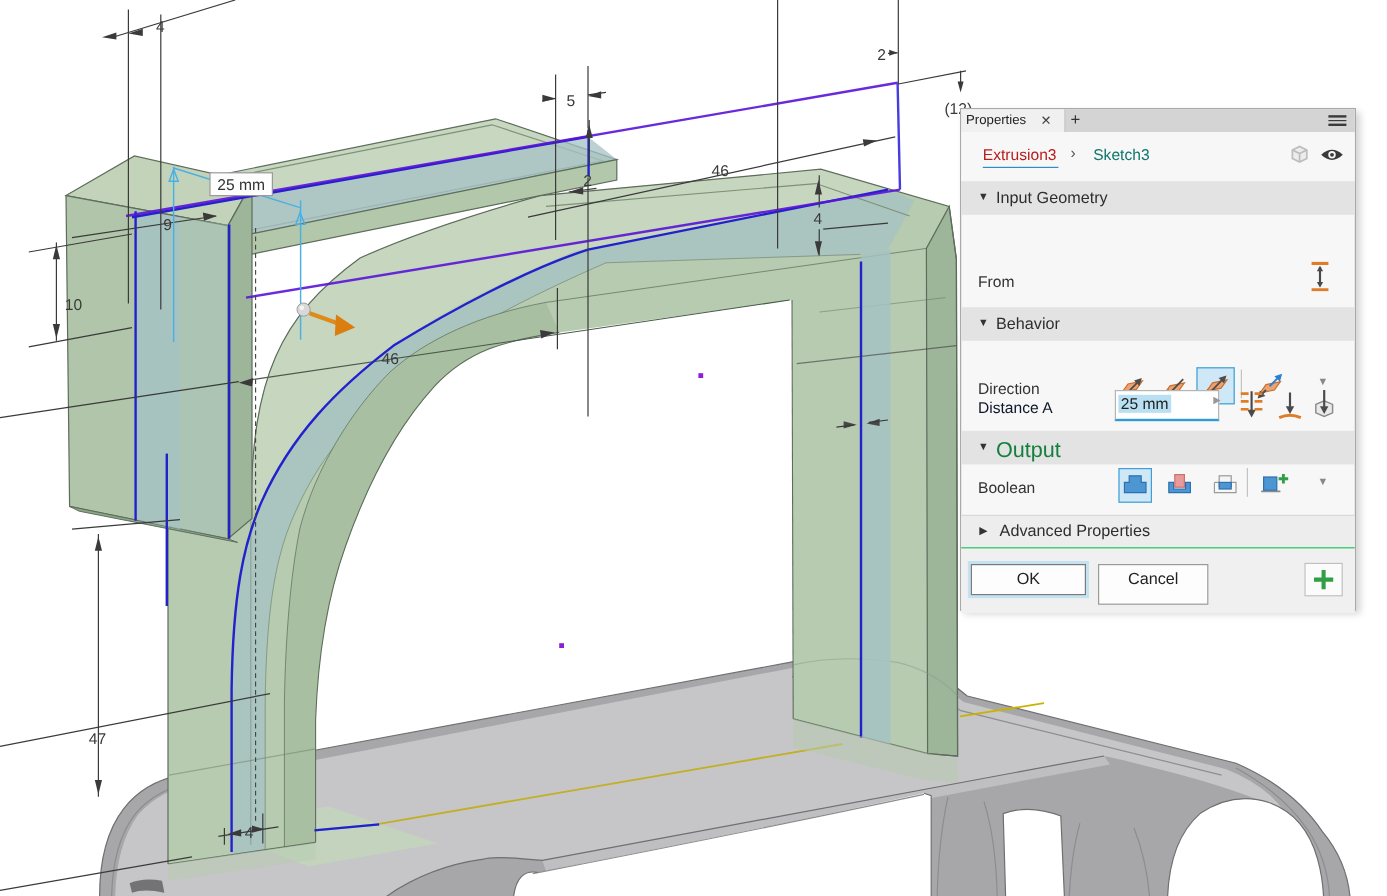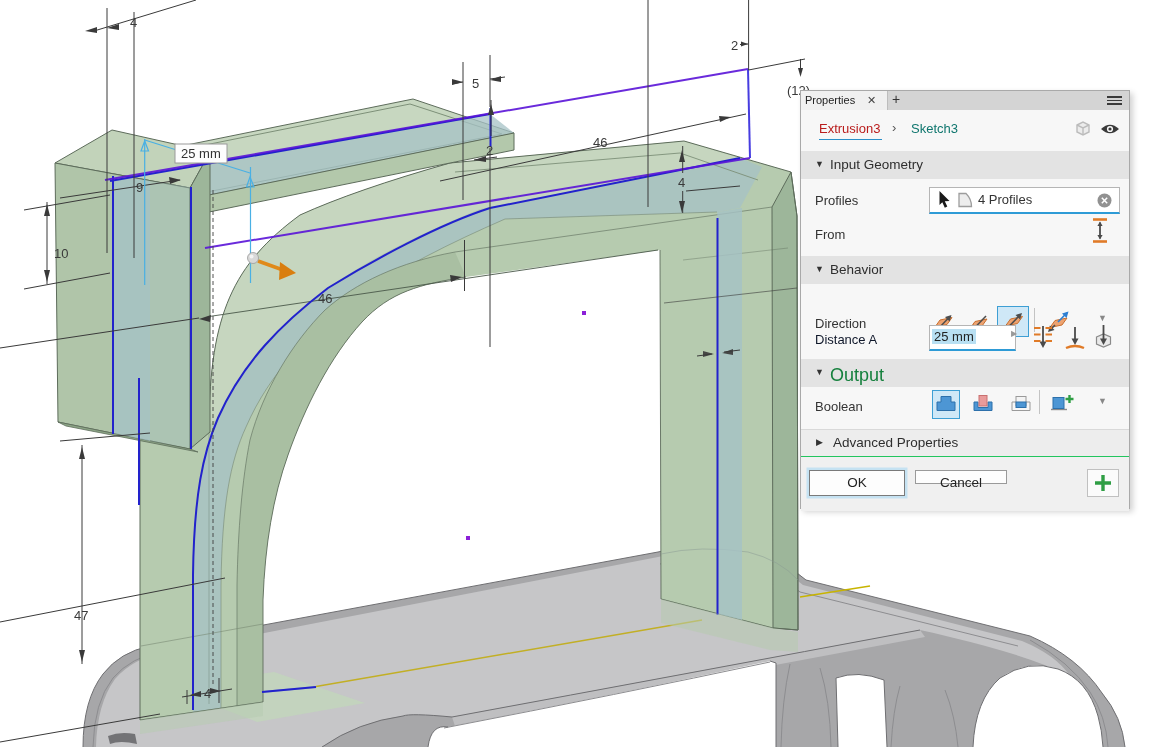--- a/index.html
+++ b/index.html
@@ -268,36 +268,20 @@
       <circle cx="10" cy="7" r="3.1" fill="#f7f7f7"></circle>
       <circle cx="10" cy="7" r="1.6" fill="#3a3a3a"></circle>
     </svg>
   </div>
 
   <div style="position:absolute;left:0;top:60px;width:100%;height:28px;background:#e3e3e3;">
     <span style="position:absolute;left:14px;top:8px;font-size:9px;color:#333;">▼</span>
     <span style="position:absolute;left:29px;top:6px;font-size:13.5px;color:#2e2e2e;">Input Geometry</span>
   </div>
 
-  <div style="position:absolute;left:0;top:88px;width:100%;height:39px;">
-    <span style="position:absolute;left:14px;top:14px;font-size:13px;color:#333;">Profiles</span>
-    <div style="position:absolute;left:128px;top:8px;width:189px;height:24px;background:#fff;border:1px solid #b5b5b5;border-bottom:2px solid #2e9bd6;">
-      <svg style="position:absolute;left:8px;top:3px;" width="13" height="17" viewBox="0 0 13 17">
-            <path d="M 1.5,0 L 11.5,10 L 6.8,10.3 L 9.3,15.6 L 6.8,16.8 L 4.3,11.3 L 1.5,14 Z" fill="#1a1a1a"></path>
-          </svg>
-      <svg style="position:absolute;left:27px;top:4px;" width="17" height="16" viewBox="0 0 17 16">
-            <path d="M 2,14.5 L 2,1.5 L 9,1.5 Q 14.5,7 14.5,14.5 Z" fill="#ededed" stroke="#9d9d9d" stroke-width="1.3"></path>
-          </svg>
-      <span style="position:absolute;left:48px;top:4px;font-size:13px;color:#333;">4 Profiles</span>
-      <svg style="position:absolute;left:167px;top:5px;" width="15" height="15" viewBox="0 0 15 15">
-        <circle cx="7.5" cy="7.5" r="7" fill="#919191"></circle>
-        <path d="M 4.8,4.8 L 10.2,10.2 M 10.2,4.8 L 4.8,10.2" stroke="#fff" stroke-width="1.5"></path>
-      </svg>
-    </div>
-  </div>
 
   <div style="position:absolute;left:0;top:127px;width:100%;height:38px;">
     <span style="position:absolute;left:14px;top:9px;font-size:13px;color:#333;">From</span>
     <svg style="position:absolute;left:291px;top:0px;" width="16" height="25" viewBox="0 0 16 25">
       <path d="M 1,1.5 L 15,1.5" stroke="#e07b28" stroke-width="2.6"></path>
       <path d="M 1,23.5 L 15,23.5" stroke="#e07b28" stroke-width="2.6"></path>
       <path d="M 8,4.5 L 8,20.5" stroke="#4a4a4a" stroke-width="1.8"></path>
       <path d="M 8,3.5 L 5.4,8 L 10.6,8 Z" fill="#4a4a4a"></path>
       <path d="M 8,21.5 L 5.4,17 L 10.6,17 Z" fill="#4a4a4a"></path>
     </svg>
@@ -394,21 +378,21 @@
 
   <div style="position:absolute;left:0;top:338px;width:100%;height:27px;background:#ededed;border-top:1px solid #d9d9d9;">
     <span style="position:absolute;left:15px;top:7px;font-size:9px;color:#333;">▶</span>
     <span style="position:absolute;left:32px;top:5px;font-size:13.5px;color:#2e2e2e;">Advanced Properties</span>
   </div>
 
   <div style="position:absolute;left:0;top:365px;width:100%;height:54px;background:#f0f0f0;border-top:1px solid #22c55e;">
     <div style="position:absolute;left:8px;top:13px;width:96px;height:26px;background:#fdfdfd;border:1px solid #7a7a7a;box-sizing:border-box;box-shadow:0 0 0 2.5px #c5e2f2;text-align:center;">
       <span style="font-size:13.5px;color:#222;line-height:24px;">OK</span>
     </div>
-    <div style="position:absolute;left:114px;top:13px;width:92px;height:14px;background:#fdfdfd;border:1px solid #9a9a9a;box-sizing:border-box;text-align:center;">
+    <div style="position:absolute;left:114px;top:13px;width:92px;height:34px;background:#fdfdfd;border:1px solid #9a9a9a;box-sizing:border-box;text-align:center;">
       <span style="font-size:13.5px;color:#222;line-height:24px;">Cancel</span>
     </div>
     <div style="position:absolute;left:286px;top:12px;width:32px;height:28px;background:#fbfbfb;border:1px solid #c0c0c0;box-sizing:border-box;">
       <svg width="30" height="26" viewBox="0 0 30 26" style="position:absolute;left:0;top:0;">
             <path d="M 15,5 L 15,21 M 7,13 L 23,13" stroke="#2f9e44" stroke-width="3.4"></path>
           </svg>
     </div>
   </div>
 </div>
 </div>

